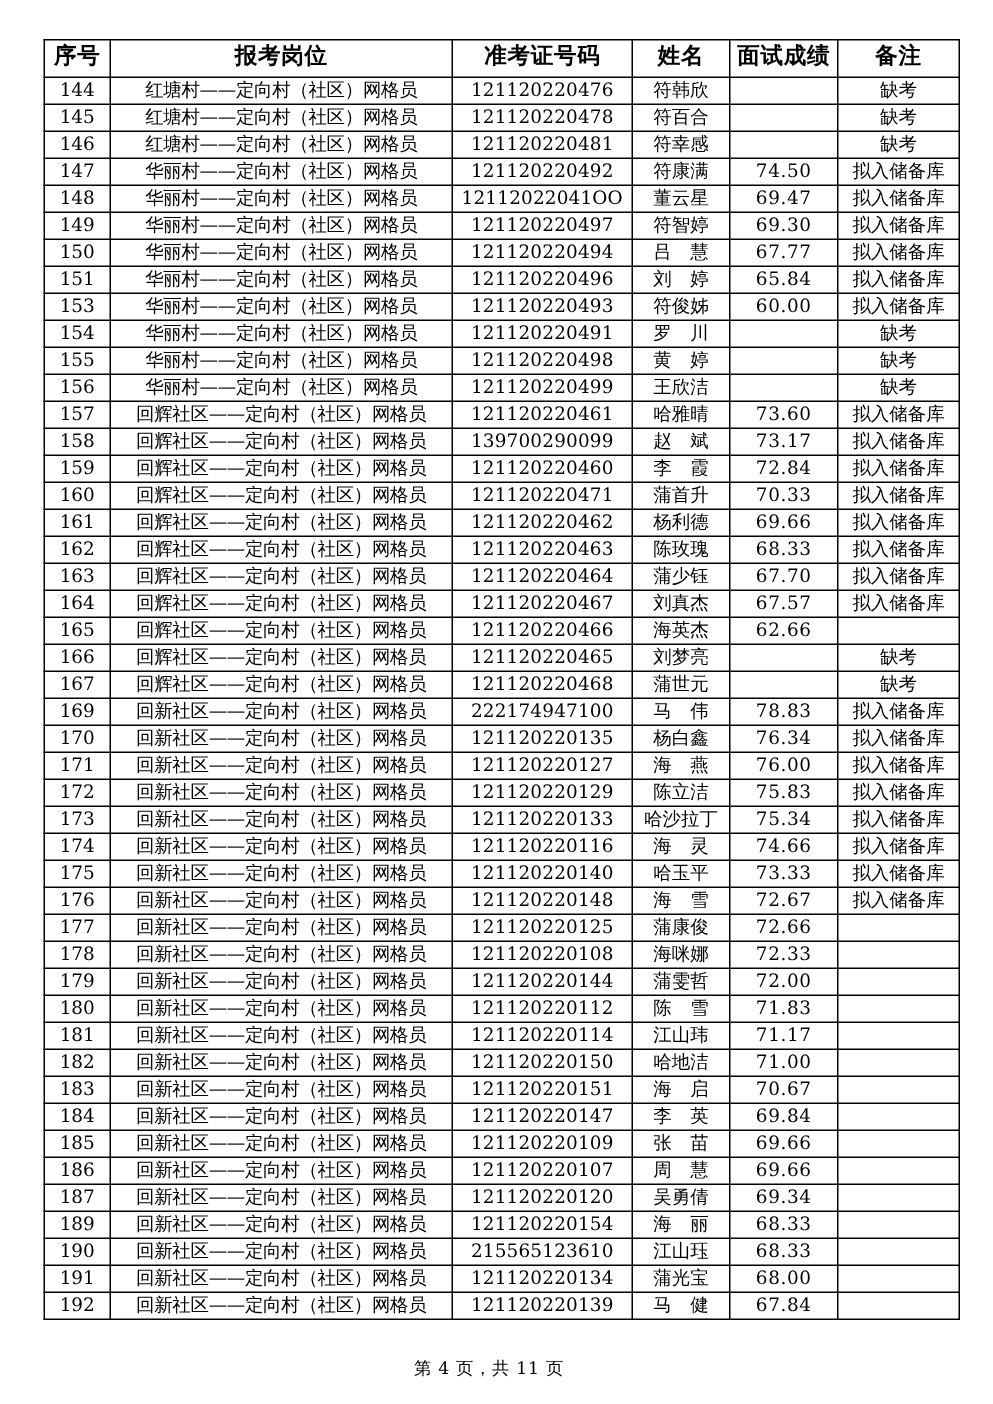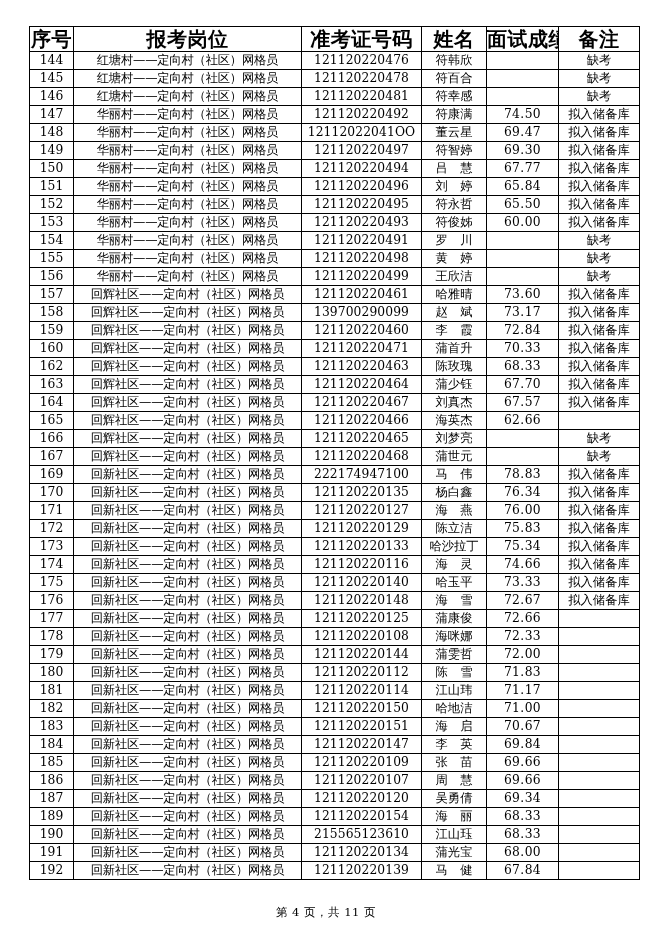--- a/index.html
+++ b/index.html
@@ -38,22 +38,23 @@
     line-height: 17px;
     text-align: center;
     vertical-align: middle;
     overflow: hidden;
     white-space: nowrap;
   }
   table.results thead th {
     height: 24px;
     line-height: 24px;
     font-weight: bold;
-    font-size: 20px;
+    font-size: 15px;
     letter-spacing: 0.5px;
+    font-family: Liberation Mono, monospace;
   }
   table.results tbody td {
     font-size: 12.3px;
   }
   
   .col-seq    { width: 44px; }
   .col-post   { width: 228px; }
   .col-ticket { width: 120px; }
   .col-name   { width: 65px; }
   .col-score  { width: 72px; }
@@ -174,28 +175,20 @@
         </tr>
         <tr>
           <td class="cell-seq">151</td>
           <td class="cell-post">华丽村——定向村（社区）网格员</td>
           <td class="cell-ticket">121120220496</td>
           <td class="cell-name">刘　婷</td>
           <td class="cell-score">65.84</td>
           <td class="cell-remark">拟入储备库</td>
         </tr>
         <tr>
-          <td class="cell-seq">152</td>
-          <td class="cell-post">华丽村——定向村（社区）网格员</td>
-          <td class="cell-ticket">121120220495</td>
-          <td class="cell-name">符永哲</td>
-          <td class="cell-score">65.50</td>
-          <td class="cell-remark">拟入储备库</td>
-        </tr>
-        <tr>
           <td class="cell-seq">153</td>
           <td class="cell-post">华丽村——定向村（社区）网格员</td>
           <td class="cell-ticket">121120220493</td>
           <td class="cell-name">符俊姊</td>
           <td class="cell-score">60.00</td>
           <td class="cell-remark">拟入储备库</td>
         </tr>
         <tr>
           <td class="cell-seq">154</td>
           <td class="cell-post">华丽村——定向村（社区）网格员</td>
@@ -246,20 +239,28 @@
         </tr>
         <tr>
           <td class="cell-seq">160</td>
           <td class="cell-post">回辉社区——定向村（社区）网格员</td>
           <td class="cell-ticket">121120220471</td>
           <td class="cell-name">蒲首升</td>
           <td class="cell-score">70.33</td>
           <td class="cell-remark">拟入储备库</td>
         </tr>
         <tr>
+          <td class="cell-seq">161</td>
+          <td class="cell-post">回辉社区——定向村（社区）网格员</td>
+          <td class="cell-ticket">121120220462</td>
+          <td class="cell-name">杨利德</td>
+          <td class="cell-score">69.66</td>
+          <td class="cell-remark">拟入储备库</td>
+        </tr>
+        <tr>
           <td class="cell-seq">162</td>
           <td class="cell-post">回辉社区——定向村（社区）网格员</td>
           <td class="cell-ticket">121120220463</td>
           <td class="cell-name">陈玫瑰</td>
           <td class="cell-score">68.33</td>
           <td class="cell-remark">拟入储备库</td>
         </tr>
         <tr>
           <td class="cell-seq">163</td>
           <td class="cell-post">回辉社区——定向村（社区）网格员</td>

